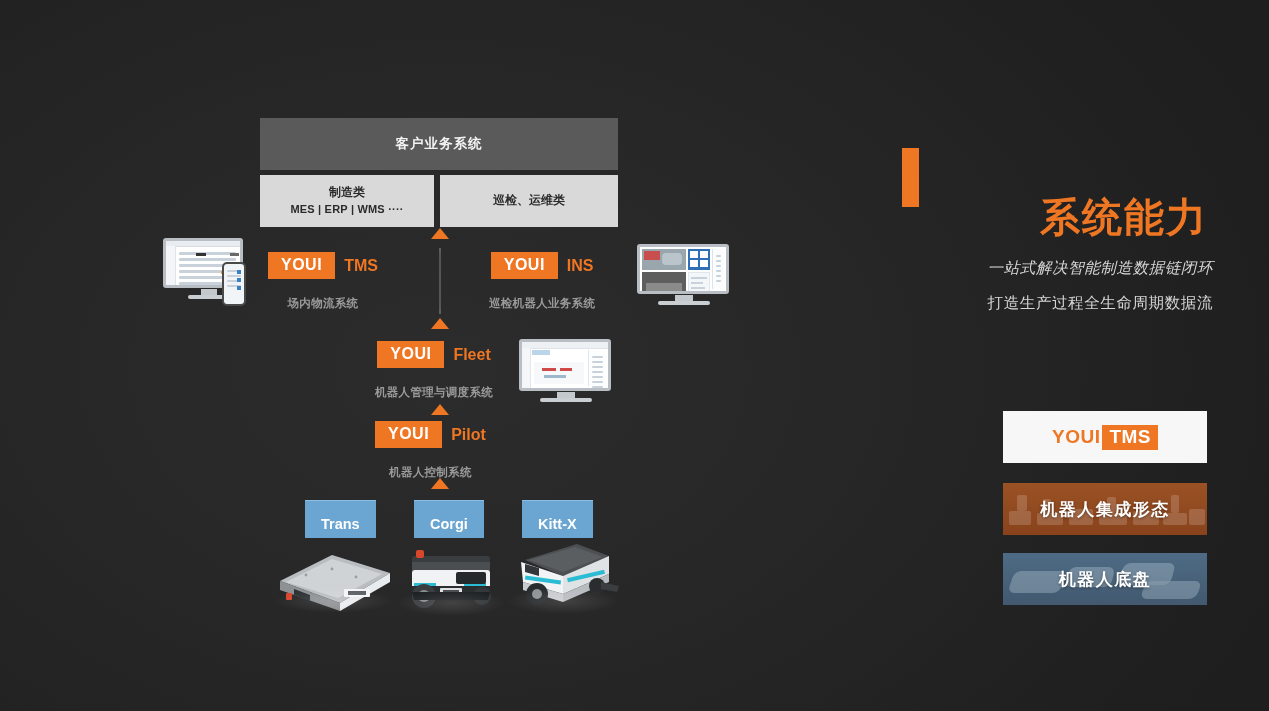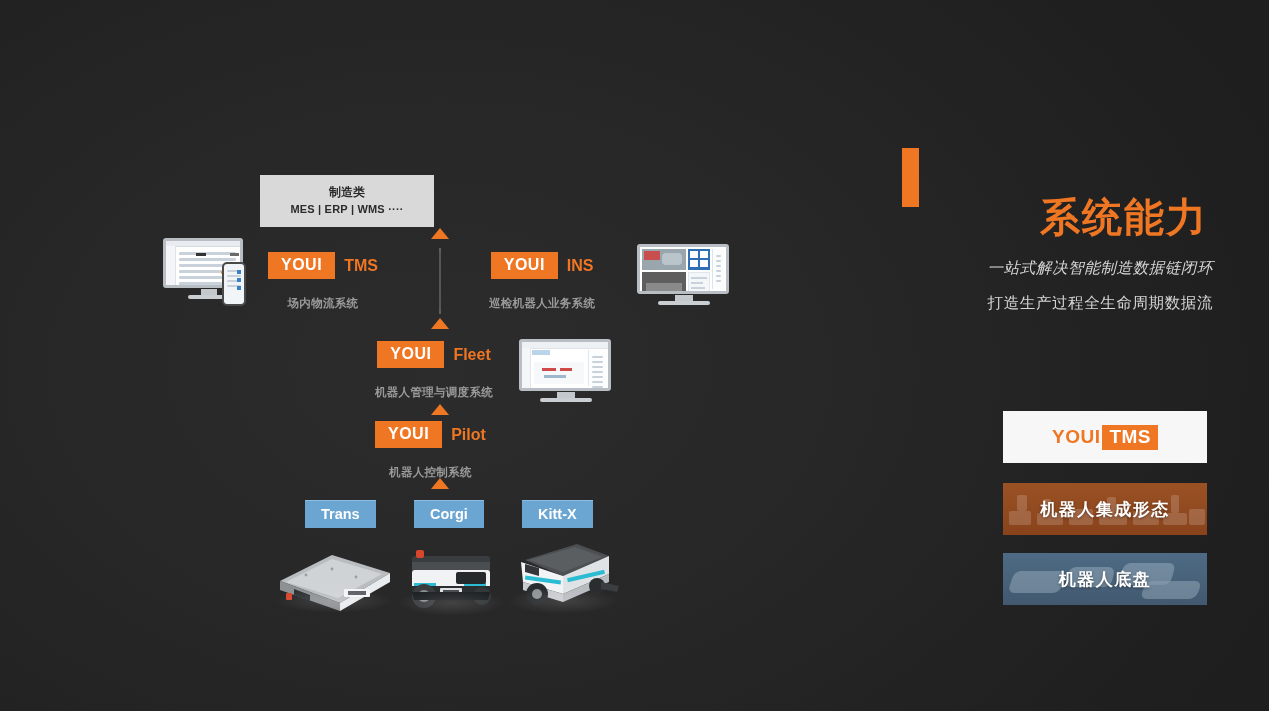--- a/index.html
+++ b/index.html
@@ -52,21 +52,21 @@
     padding:4px 13px 5px 13px;line-height:1.15;
   }
   .youi-name{color:#ef7622;font-size:16px;font-weight:bold;margin-left:9px;}
   .youi-desc{color:#9a9a9a;font-size:11.5px;font-weight:bold;margin-top:17px;text-align:center;letter-spacing:.3px;}
   .youi-cell{display:flex;flex-direction:column;align-items:center;}
 
   
   .blue-chip{
     background:#6ba5d2;color:#ffffff;
     font-size:14.5px;font-weight:bold;
-    padding:5px 16px 6px 16px;
+    padding:15px 16px 6px 16px;
     border-top:1px solid #8dbde2;
     text-align:center;
   }
 
   
   .mon{position:absolute;}
   .mon .screen{background:#eef1f4;border:3px solid #b9bec4;border-radius:3px;overflow:hidden;position:relative;box-sizing:border-box;}
   .mon .neck{background:#c3c8cd;margin:0 auto;}
   .mon .base{background:#c9ced3;margin:0 auto;border-radius:2px;}
   .phone{background:#2a2a2a;border:2px solid #4a4a4a;border-radius:5px;overflow:hidden;position:absolute;}
@@ -101,25 +101,31 @@
 
   .card-ghost{position:absolute;inset:0;opacity:.30;}
   .ghost-box{position:absolute;background:rgba(255,255,255,.55);border-radius:2px;}
   .ghost-chassis{position:absolute;background:rgba(220,235,245,.65);border-radius:7px;}
 </style>
 </head>
 <body>
 
 <div class="stage">
 
+  <div class="abs cust-box">
+    <span>客户业务系统</span>
+  </div>
 
   <div class="abs sub-row">
     <div class="sub-box left">
       <span class="t1">制造类</span>
       <span class="t2">MES | ERP | WMS ····</span>
+    </div>
+    <div class="sub-box right">
+      <span class="t1">巡检、运维类</span>
     </div>
   </div>
 
   <div class="abs tri" style="left:431px;top:228px;"></div>
 
   <div class="abs vline" style="left:439px;top:248px;height:66px;"></div>
 
   <div class="abs tri" style="left:431px;top:318px;"></div>
 
   <div class="abs tri" style="left:431px;top:404px;"></div>

